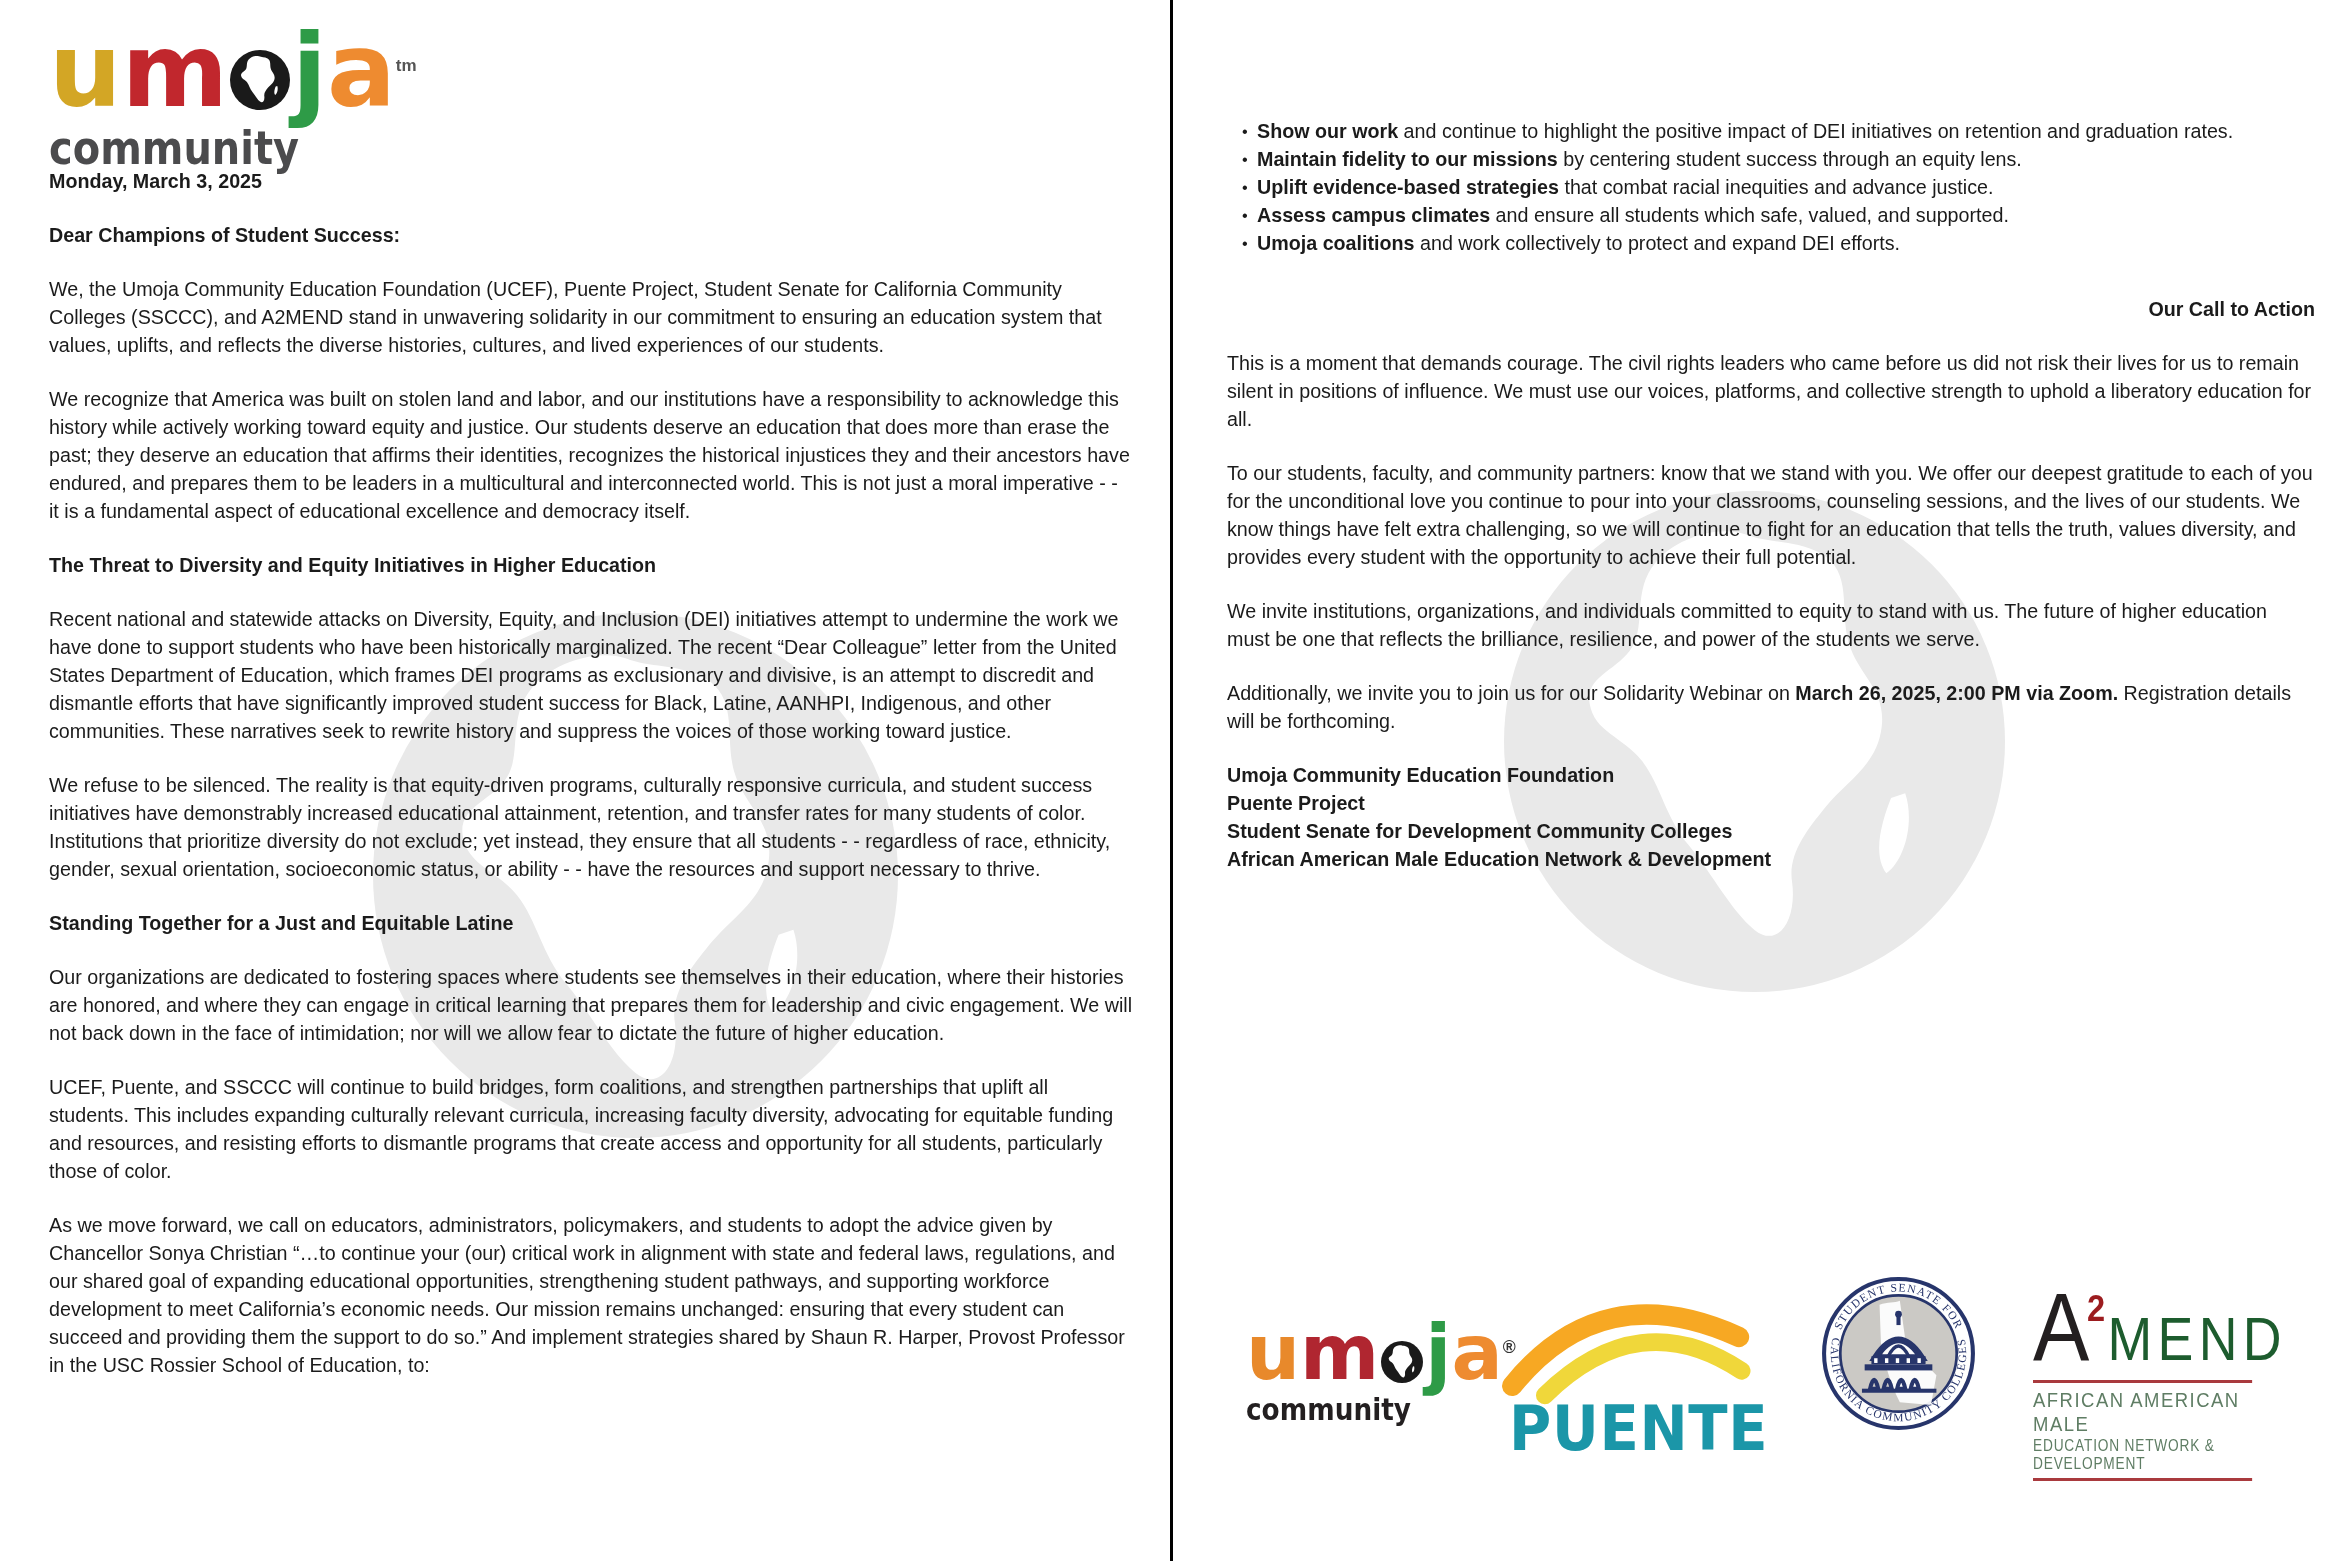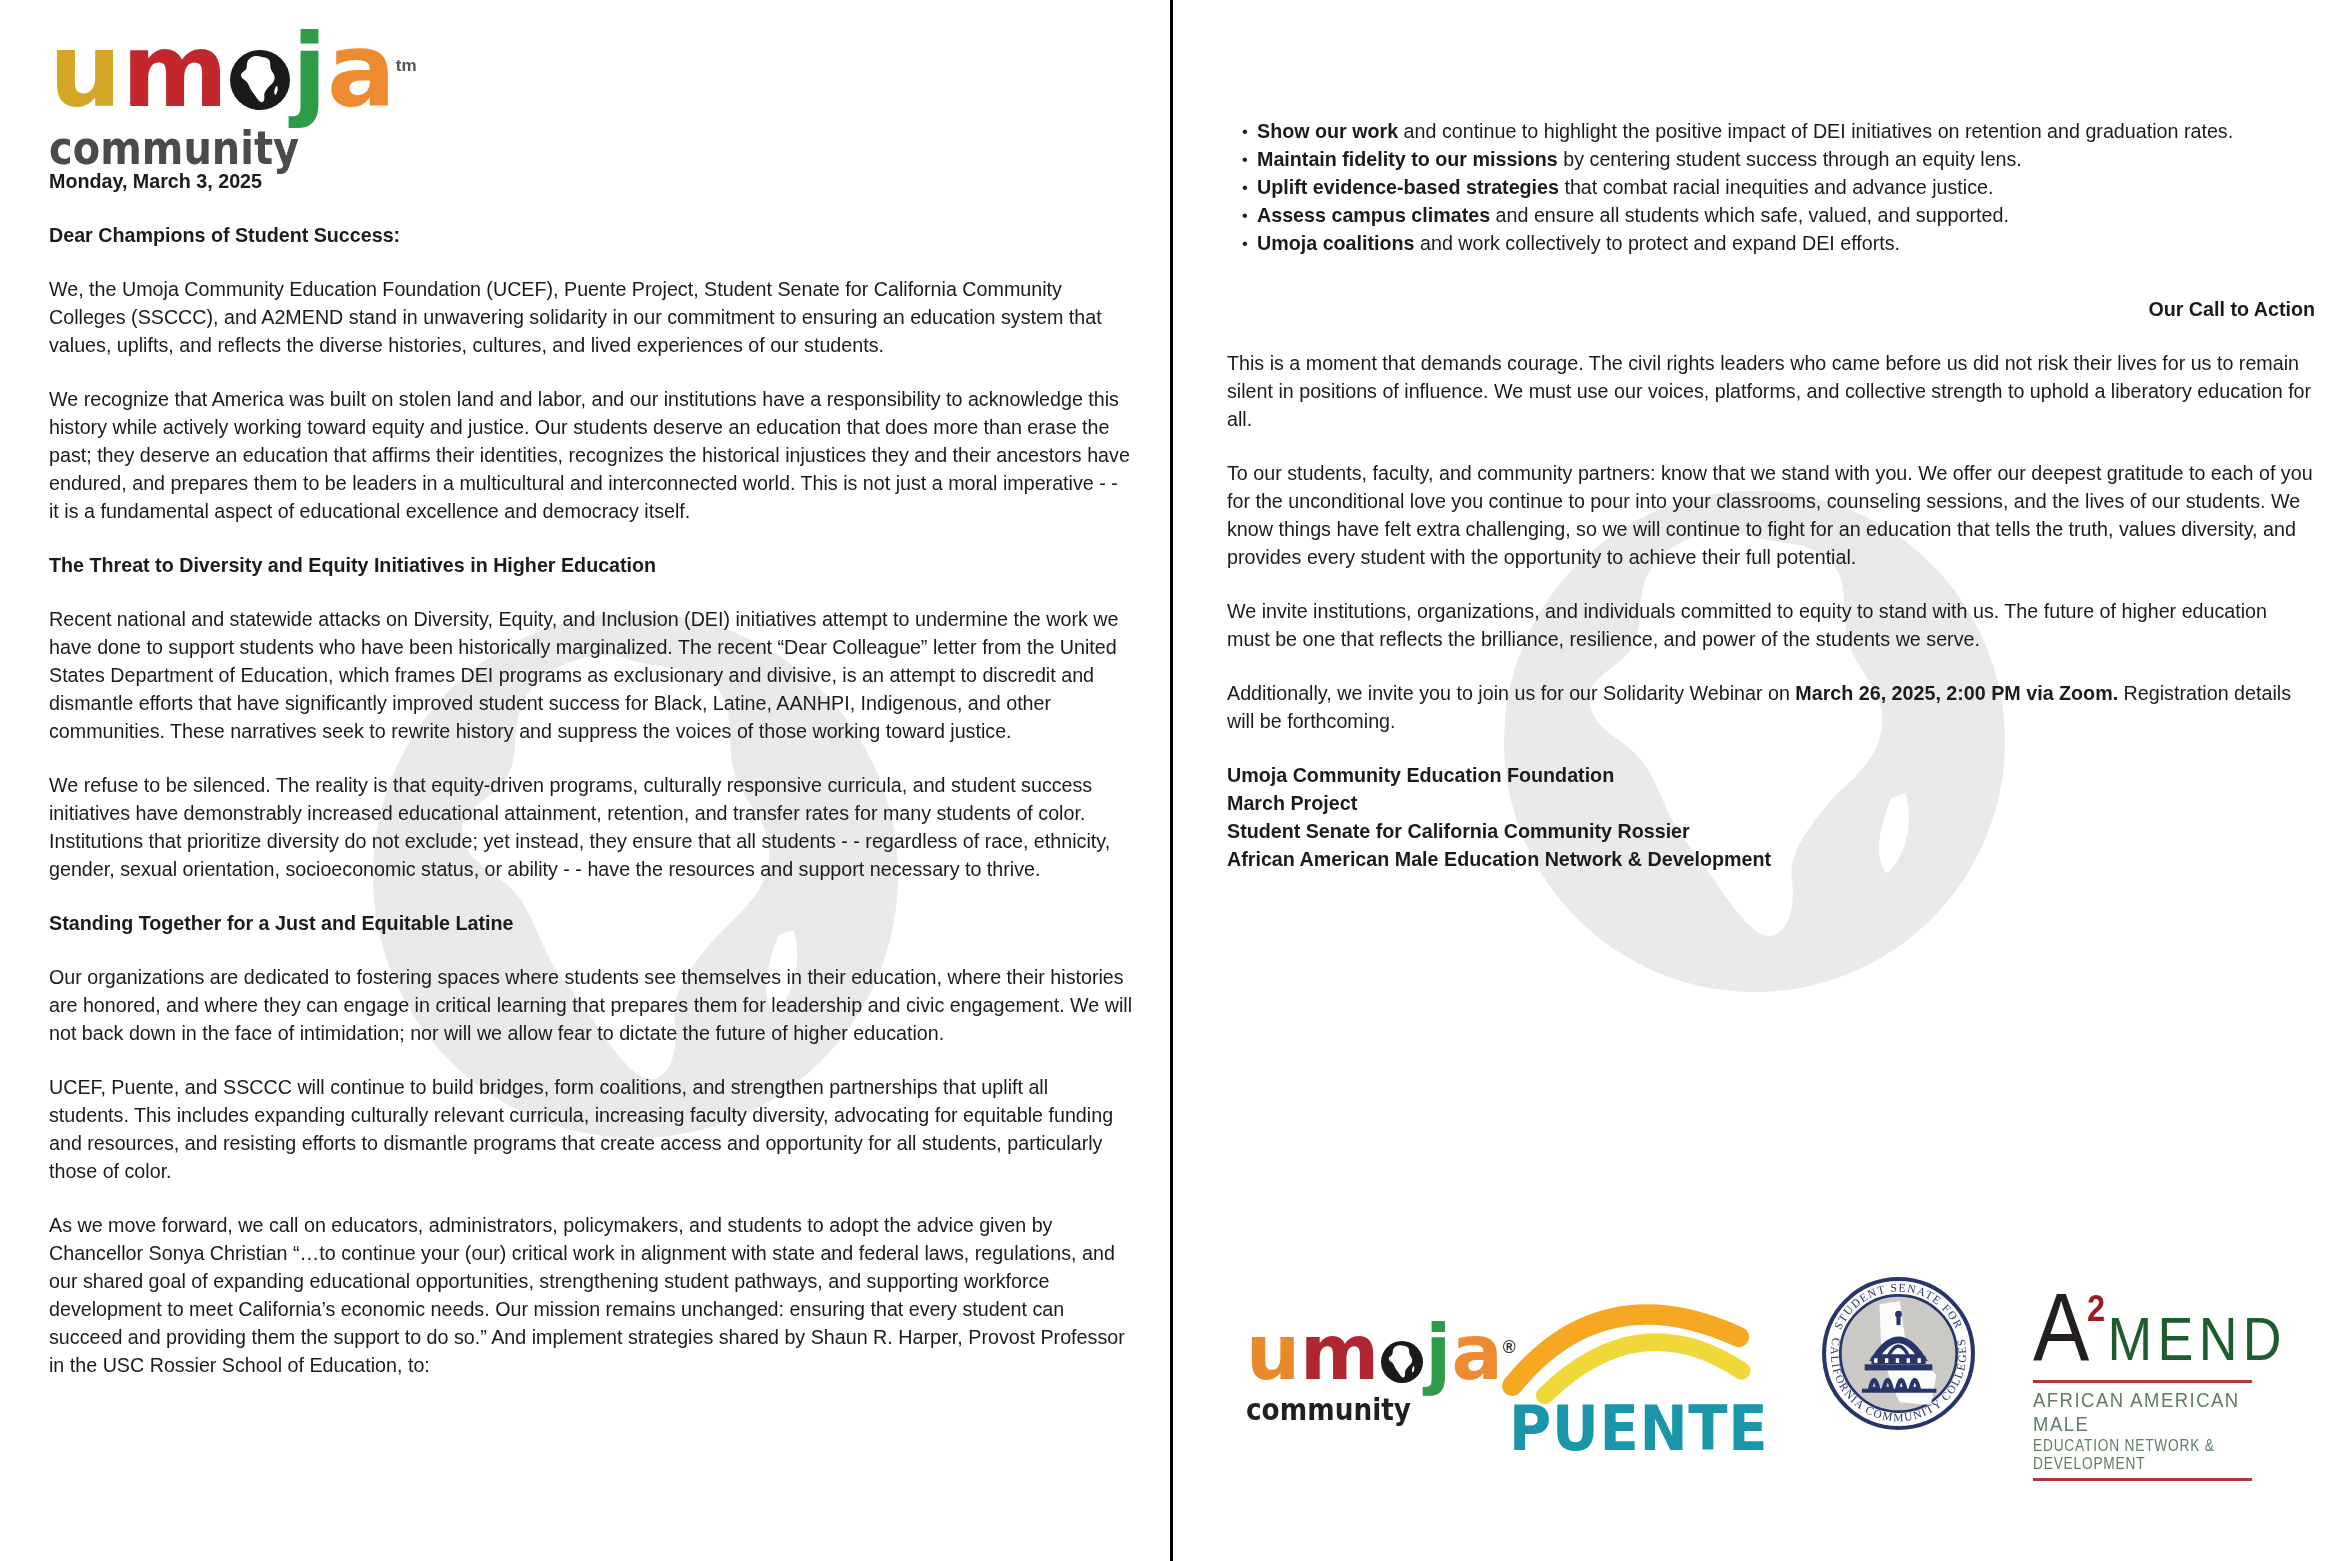--- a/index.html
+++ b/index.html
@@ -117,22 +117,22 @@
       <li><b>Assess campus climates</b><span> and ensure all students which safe, valued, and supported.</span></li>
       <li><b>Umoja coalitions</b><span> and work collectively to protect and expand DEI efforts.</span></li>
     </ul>
     <p class="hd-flush">Our Call to Action</p>
     <p>This is a moment that demands courage. The civil rights leaders who came before us did not risk their lives for us to remain silent in positions of influence. We must use our voices, platforms, and collective strength to uphold a liberatory education for all.</p>
     <p>To our students, faculty, and community partners: know that we stand with you. We offer our deepest gratitude to each of you for the unconditional love you continue to pour into your classrooms, counseling sessions, and the lives of our students. We know things have felt extra challenging, so we will continue to fight for an education that tells the truth, values diversity, and provides every student with the opportunity to achieve their full potential.</p>
     <p>We invite institutions, organizations, and individuals committed to equity to stand with us. The future of higher education must be one that reflects the brilliance, resilience, and power of the students we serve.</p>
     <p><span>Additionally, we invite you to join us for our Solidarity Webinar on </span><b>March 26, 2025, 2:00 PM via Zoom.</b><span> Registration details will be forthcoming.</span></p>
     <div class="sig">
       <div>Umoja Community Education Foundation</div>
-      <div>March Project</div>
-      <div>Student Senate for California Community Rossier</div>
+      <div>Puente Project</div>
+      <div>Student Senate for Development Community Colleges</div>
       <div>African American Male Education Network &amp; Development</div>
     </div>
   </div>
 
   <div class="ulogo ulogo-sm">
     <div class="uword uword-sm"><span class="lu">u</span><span class="lm">m</span><svg class="globe" viewBox="0 0 100 100">
           <circle cx="50" cy="50" r="50" fill="#1a1a1a"></circle>
           <use href="#africaPath" fill="#ffffff" transform="translate(5,5) scale(0.9)"></use>
         </svg><span class="lj">j</span><span class="la">a</span><span class="trade">®</span></div>
     <div class="usub">community</div>

